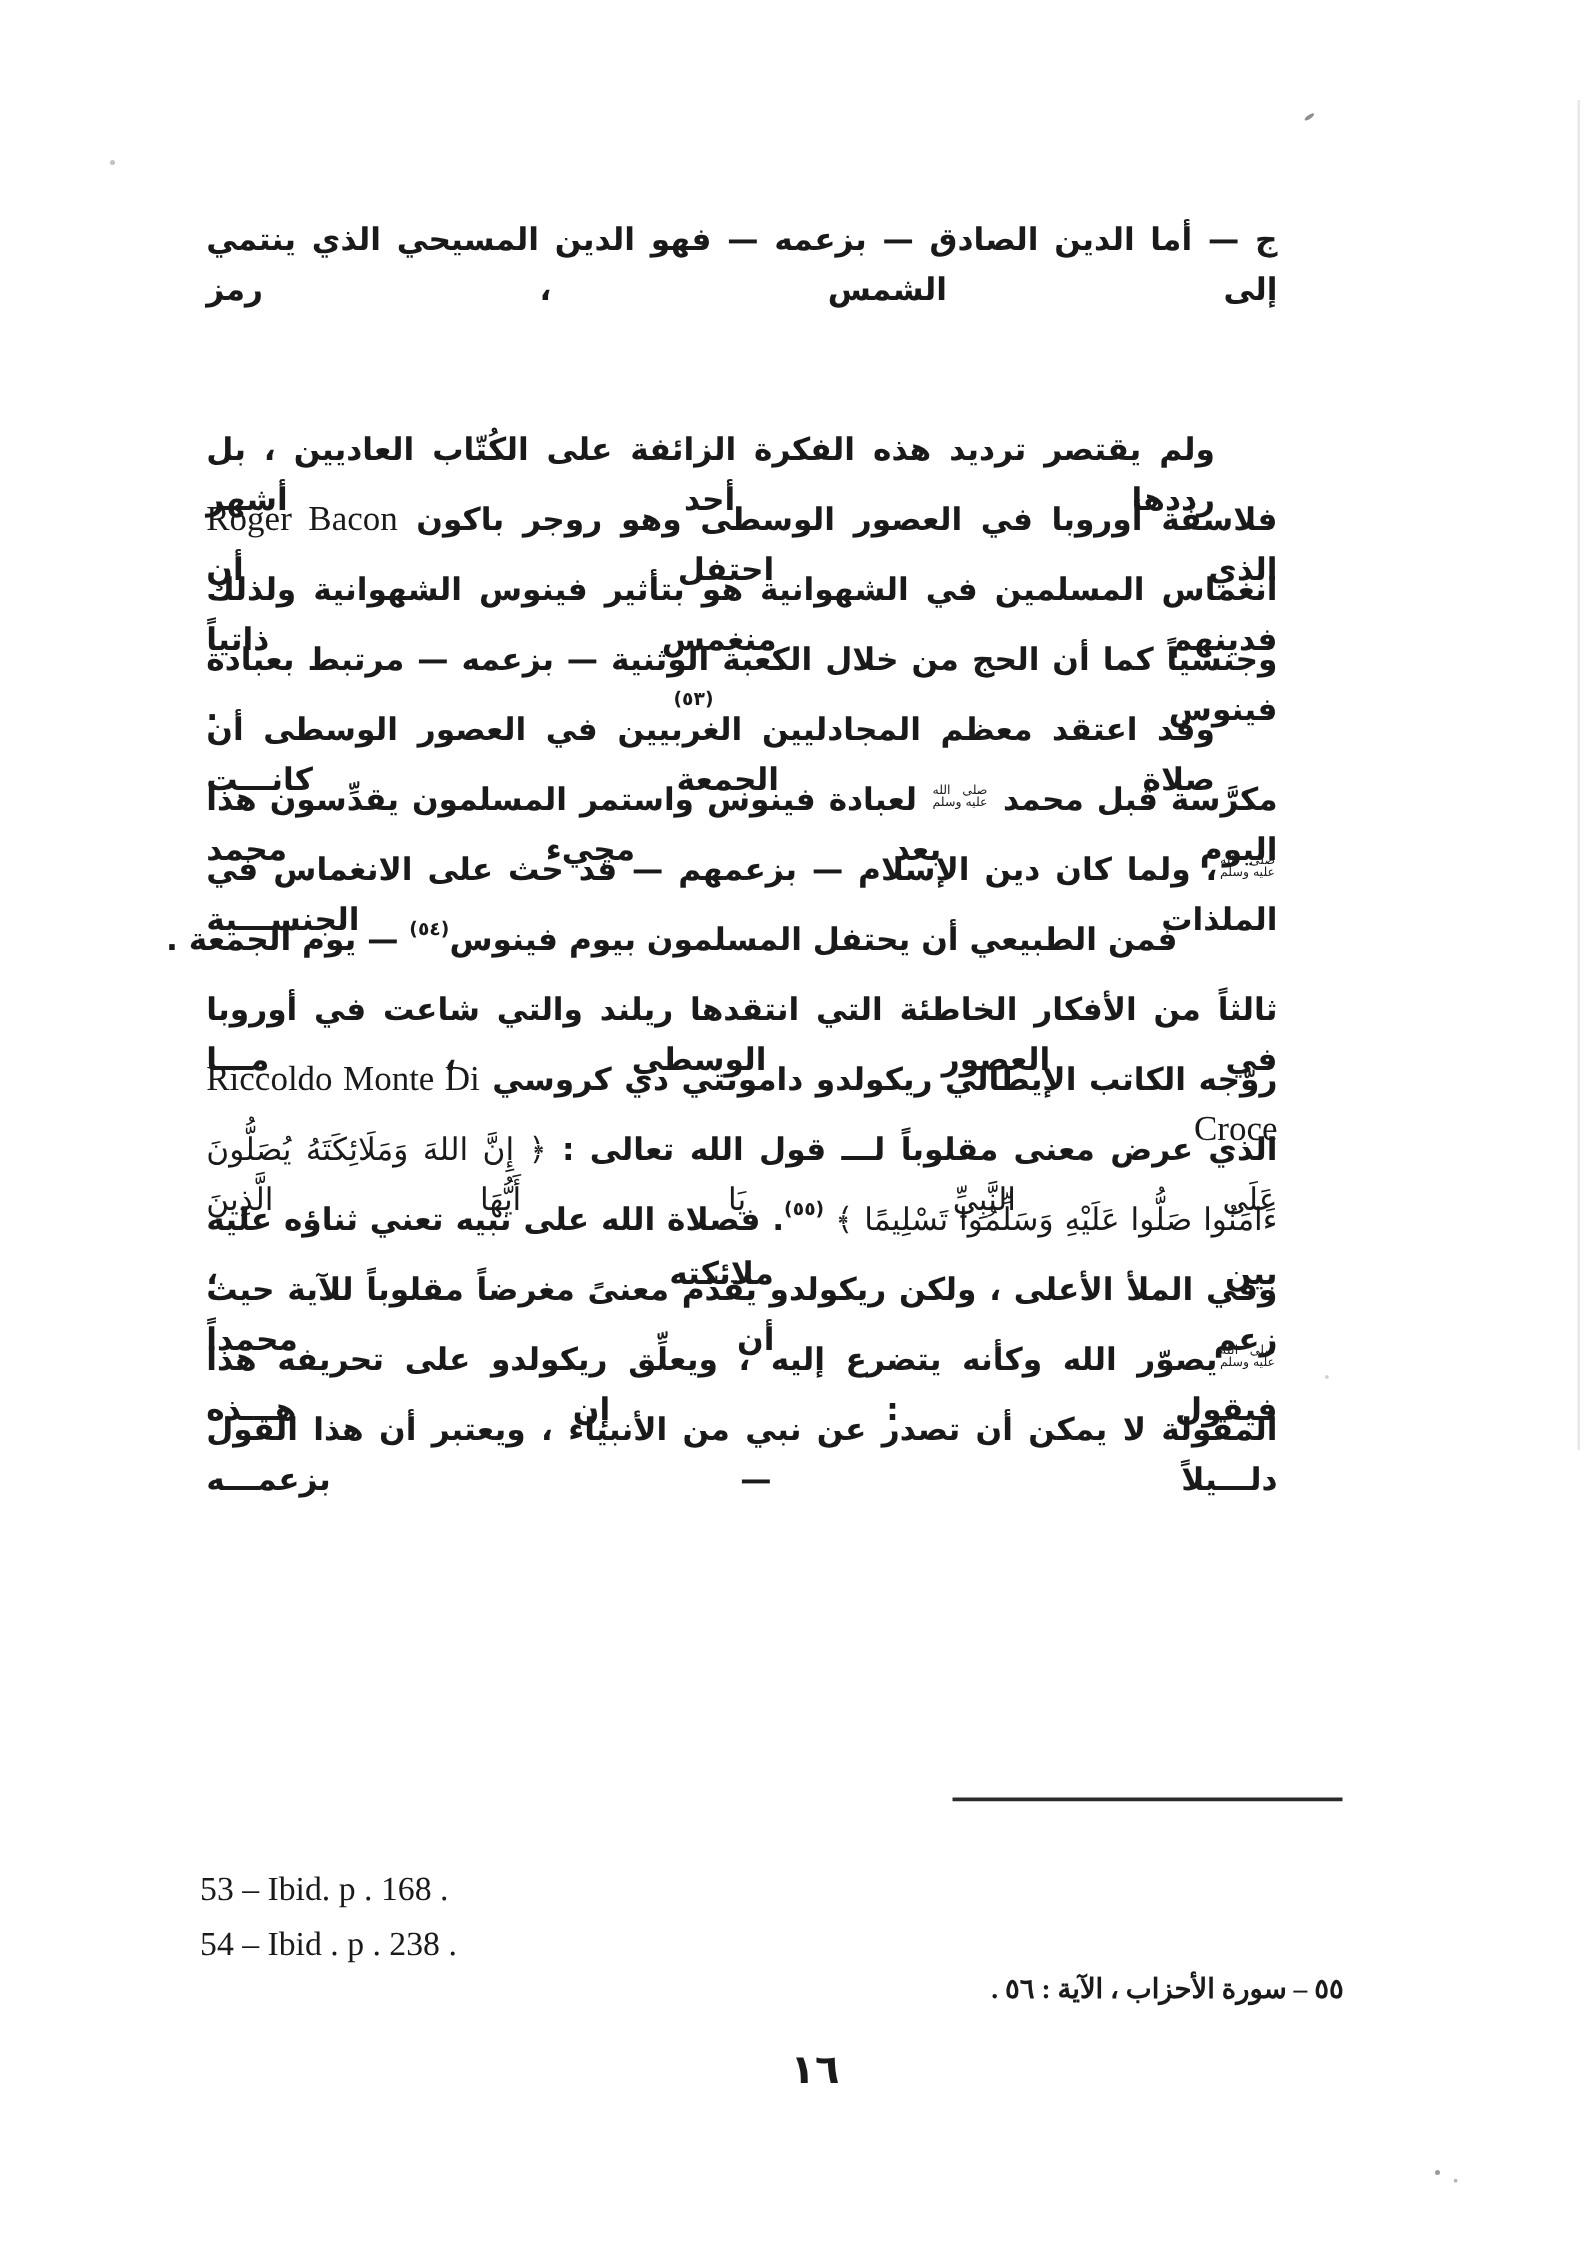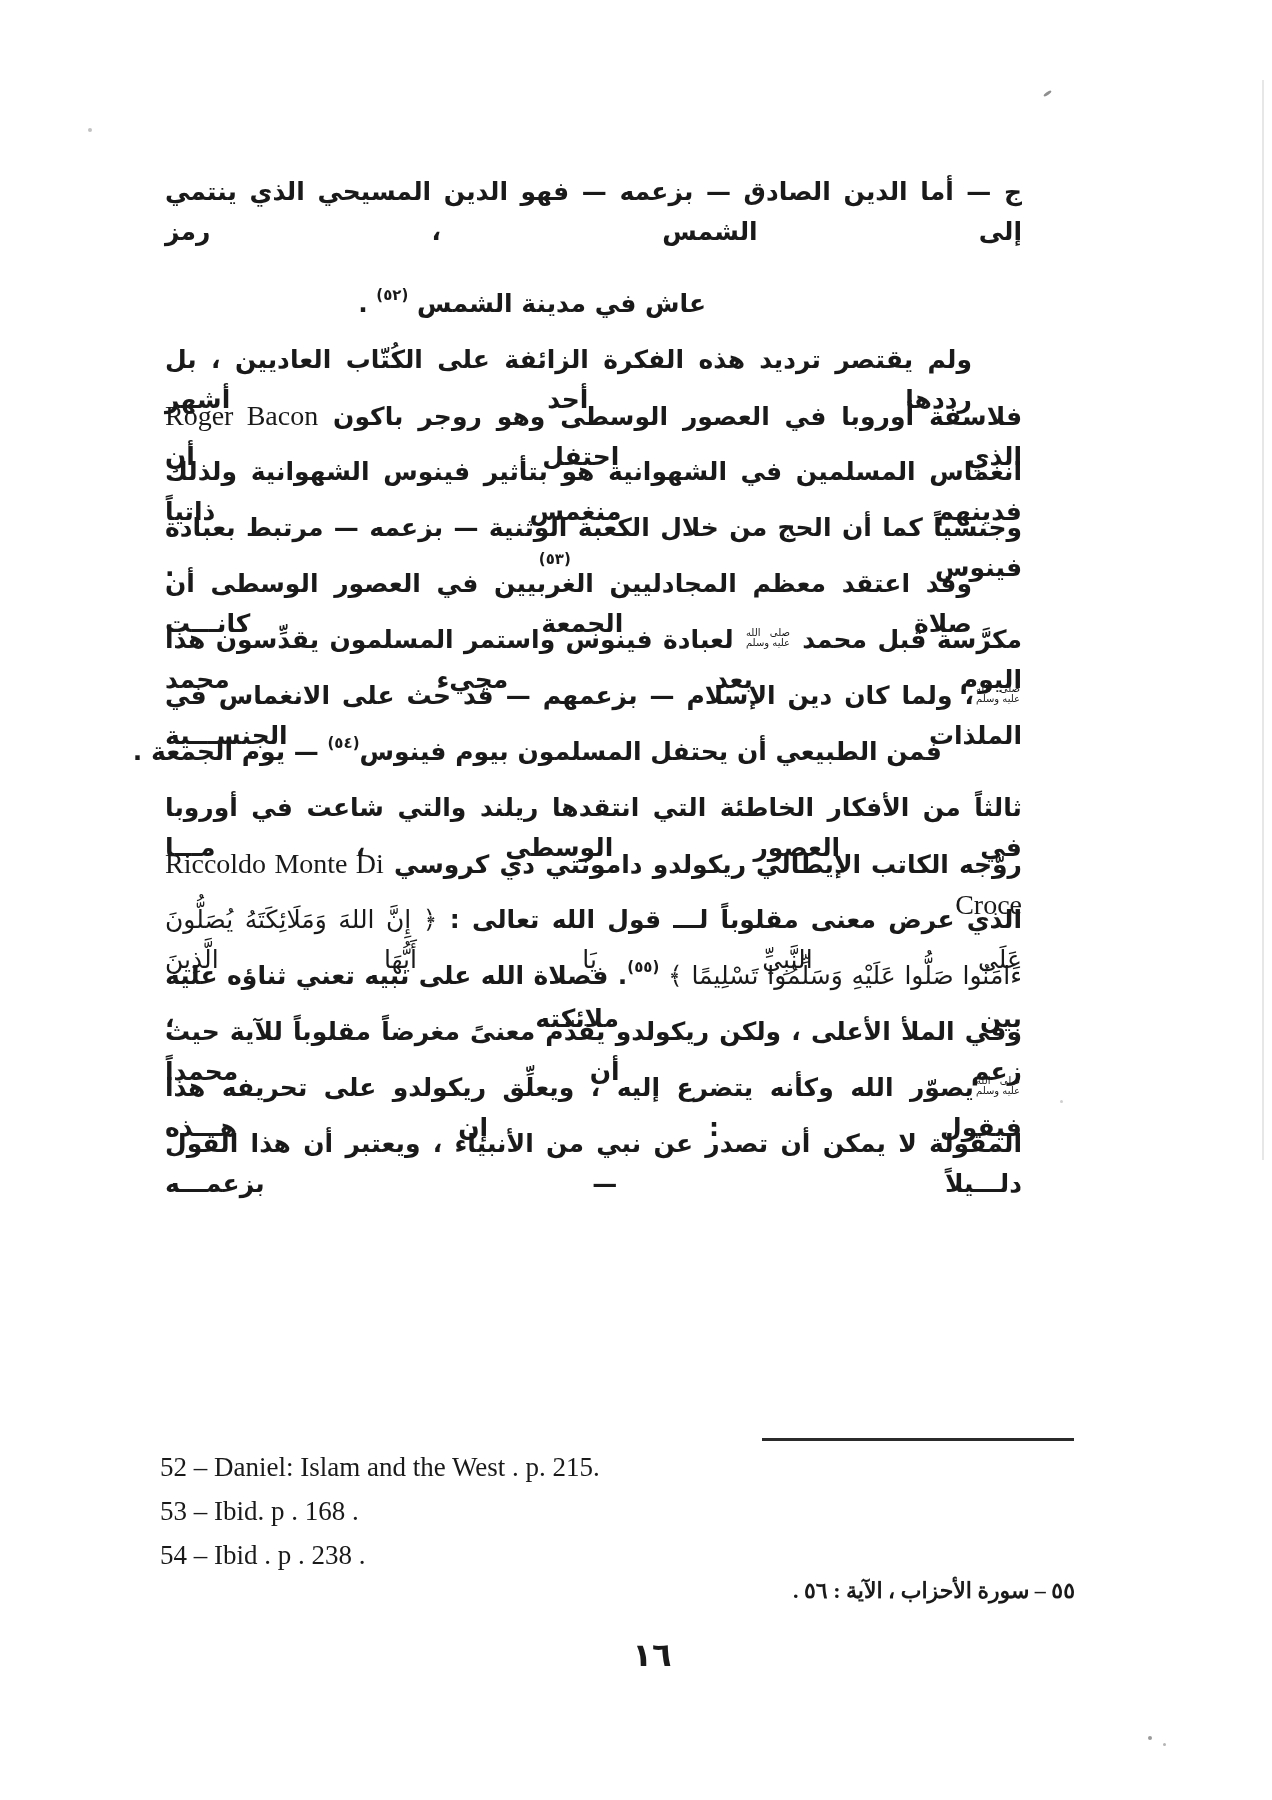--- a/index.html
+++ b/index.html
@@ -52,23 +52,20 @@
   <div class="speck d"></div>
   <div class="speck e"></div>
 
   <div class="content">
 
     <div class="line just" style="top:0px">
       <span class="t">ج — أما الدين الصادق — بزعمه — فهو الدين المسيحي الذي ينتمي إلى الشمس ، رمز</span>
     </div>
 
 
-    <div class="line nat" style="top:112px;right:316px">
-      <span class="t">عاش في مدينة الشمس </span><span class="sup">(٥٢)</span><span class="t"> .</span>
-    </div>
 
     <div class="line just" style="top:168px;right:50px">
       <span class="t">ولم يقتصر ترديد هذه الفكرة الزائفة على الكُتّاب العاديين ، بل رددها أحد أشهر</span>
     </div>
 
     <div class="line just" style="top:224px">
       <span class="t">فلاسفة أوروبا في العصور الوسطى وهو روجر باكون </span><span class="latin">Roger Bacon</span><span class="t"> الذي احتفل أن</span>
     </div>
 
     <div class="line just" style="top:280px">
@@ -120,20 +117,19 @@
     </div>
 
     <div class="line just" style="top:952px">
       <span class="t">المقولة لا يمكن أن تصدر عن نبي من الأنبياء ، ويعتبر أن هذا القول دلـــيلاً — بزعمـــه</span>
     </div>
 
   </div>
 
   <div class="fn-sep"></div>
 
-  <div class="fn" style="top:1452px">52 – Daniel: Islam and the West . p. 215.</div>
   <div class="fn" style="top:1496px">53 – Ibid. p . 168 .</div>
   <div class="fn" style="top:1540px">54 – Ibid . p . 238 .</div>
   <div class="fn ar" style="top:1578px">٥٥ – سورة الأحزاب ، الآية : ٥٦ .</div>
 
   <div class="page-number">١٦</div>
 
 </div>
 
 </body></html>

